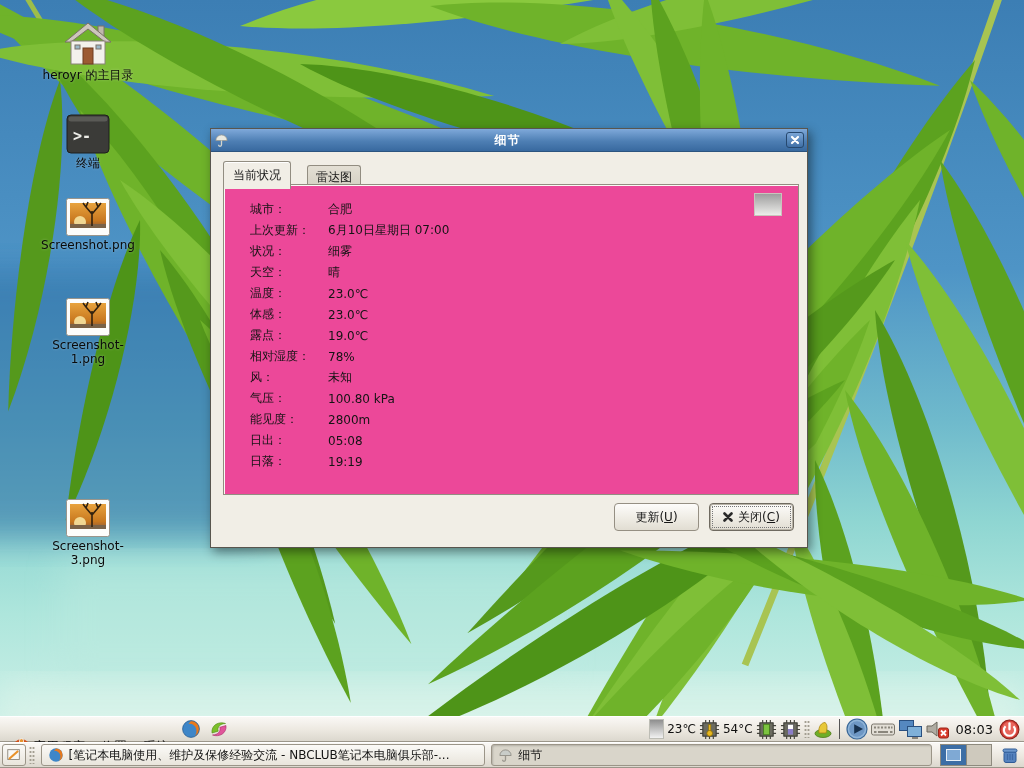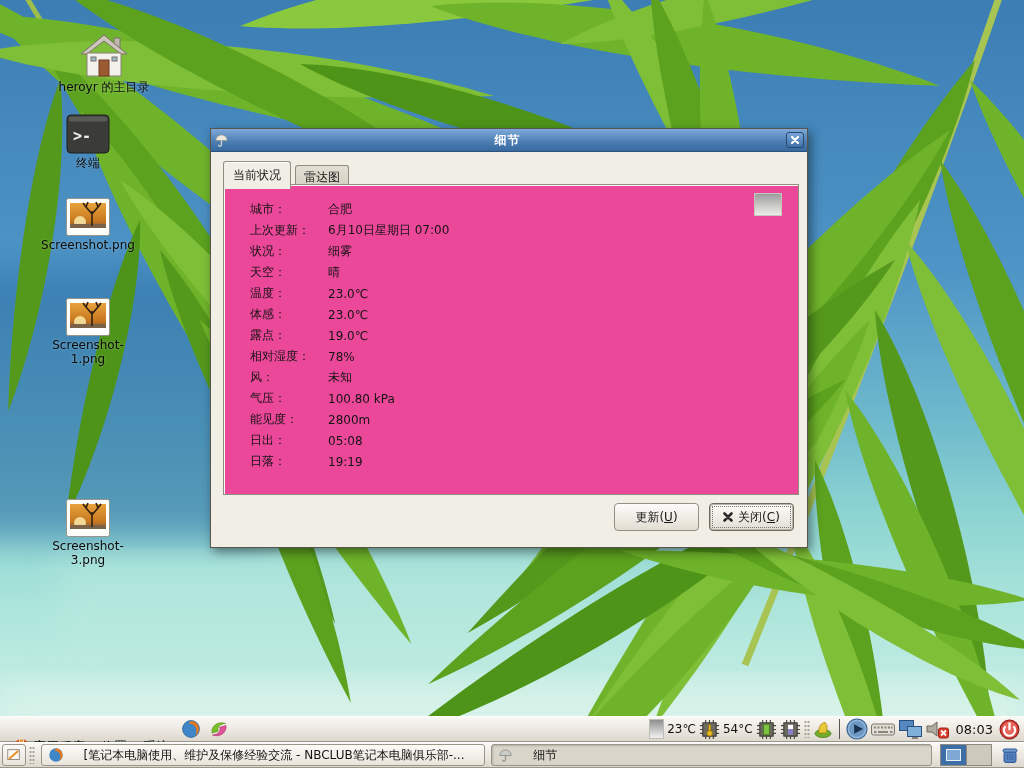--- a/index.html
+++ b/index.html
@@ -11,21 +11,21 @@
   .dicon{position:absolute;width:96px;text-align:center;cursor:default;}
   .dicon .ic{height:48px;display:flex;align-items:flex-end;justify-content:center;}
   .dicon .lbl{margin-top:3px;font-size:12px;color:#0a0a0a;line-height:1.15;text-shadow:0 0 3px rgba(255,255,255,.35);}
 
   
   .dialog{position:absolute;left:210px;top:128px;width:598px;height:420px;background:#F1EEE6;border:1px solid #58554E;box-shadow:3px 4px 10px rgba(0,0,0,.45);box-sizing:border-box;}
   .titlebar{height:22px;background:linear-gradient(#7FA9DA,#4E7FB4 55%,#38699F);display:flex;align-items:center;padding:0 3px;border-bottom:1px solid #2C547F;}
   .tb-title{flex:1;text-align:center;color:#fff;font-weight:bold;font-size:12px;letter-spacing:1px;}
   .tb-close{width:18px;height:16px;border-radius:3px;background:linear-gradient(#7AA5D6,#3F6FA6);border:1px solid #26486E;display:flex;align-items:center;justify-content:center;box-sizing:border-box;}
   .tabs{position:absolute;left:12px;top:32px;display:flex;align-items:flex-end;}
-  .tab{font-size:12px;color:#161616;background:linear-gradient(#E3DFD4,#D4CFC2);border:1px solid #928D81;border-bottom:none;padding:3px 8px 3px 8px;margin-right:4px;border-radius:3px 3px 0 0;}
+  .tab{font-size:12px;color:#161616;background:linear-gradient(#E3DFD4,#D4CFC2);border:1px solid #928D81;border-bottom:none;padding:3px 8px 3px 8px;margin-right:16px;border-radius:3px 3px 0 0;}
   .tab.active{background:#F1EEE6;padding:5px 9px;position:relative;z-index:3;box-shadow:inset 0 1px 0 #fff;}
   .nbframe{position:absolute;left:12px;top:55px;width:574px;height:309px;border:1px solid #928D81;background:#ec4899;box-shadow:inset 1px 1px 0 #FBF9F5;z-index:2;}
   .wicon-ph{position:absolute;right:16px;top:8px;width:26px;height:21px;background:linear-gradient(#9E9E9E,#ECECEA);border:1px solid #C8C5BC;}
   .rows{position:absolute;left:26px;top:14px;}
   .row{display:flex;height:21px;align-items:center;font-size:12px;color:#141414;}
   .row .rl{width:78px;}
   .row .rv{white-space:pre;}
   .dlg-btns{position:absolute;right:13px;bottom:16px;display:flex;gap:10px;}
   .btn{min-width:85px;height:28px;background:linear-gradient(#FDFCFA,#EDEAE2 60%,#E1DDD2);border:1px solid #958F83;border-radius:4px;font-size:12px;color:#161616;display:flex;align-items:center;justify-content:center;gap:5px;box-sizing:border-box;font-family:inherit;}
   .btn .u{text-decoration:underline;}
@@ -39,21 +39,21 @@
   .launcher{padding:1px 4px;display:flex;align-items:center;}
   .tray{margin-left:auto;display:flex;align-items:center;gap:3px;padding-right:4px;}
   .tray-text{font-size:12px;color:#101010;white-space:nowrap;}
   .clock{font-size:13px;font-weight:normal;color:#101010;padding:0 3px;}
   .handle{width:6px;height:18px;background-image:radial-gradient(circle,#A39E91 1px,transparent 1.2px);background-size:3px 4px;}
   .vsep{width:1px;height:20px;background:#555;margin:0 3px;}
   .sensor-sq{width:13px;height:18px;background:linear-gradient(#8F8F8F,#F2F2F2);border:1px solid #BDBDB5;}
 
   
   .showdesk{width:24px;height:22px;margin-left:2px;border:1px solid #9B9588;border-radius:3px;background:linear-gradient(#FBFAF7,#E9E5DC);display:flex;align-items:center;justify-content:center;box-sizing:border-box;}
-  .taskbtn{height:22px;border:1px solid #9B9588;border-radius:3px;background:linear-gradient(#FBFAF7,#E9E5DC);display:flex;align-items:center;gap:20px;padding:0 6px;box-sizing:border-box;overflow:hidden;}
+  .taskbtn{height:22px;border:1px solid #9B9588;border-radius:3px;background:linear-gradient(#FBFAF7,#E9E5DC);display:flex;align-items:center;gap:5px;padding:0 6px;box-sizing:border-box;overflow:hidden;}
   .taskbtn.active{background:#D9D5CA;box-shadow:inset 1px 1px 2px rgba(0,0,0,.18);}
   .taskbtn .tb-txt{font-size:12px;color:#141414;white-space:nowrap;overflow:hidden;}
   .tb1{width:452px;margin-left:6px;}
   .tb2{width:448px;margin-left:6px;}
   .wsw{display:flex;margin-left:8px;border:1px solid #8E8A7E;height:20px;}
   .ws{width:25px;height:20px;box-sizing:border-box;}
   .ws.active{background:#3D6EA5;position:relative;}
   .ws.active .win{position:absolute;left:5px;top:4px;width:13px;height:10px;background:#7FA9D4;border:1px solid #E8F0F8;}
   .ws.inactive{background:#CEC9BD;border-left:1px solid #8E8A7E;}
   .trash{margin-left:8px;margin-right:4px;display:flex;align-items:center;}
@@ -126,21 +126,21 @@
     <use href="#leafP" transform="translate(875,310) rotate(75) scale(1.6)" fill="#55991C"></use>
     <use href="#leafP" transform="translate(845,390) rotate(68) scale(1.6)" fill="#6FB32A"></use>
     <use href="#leafP" transform="translate(815,460) rotate(80) scale(1.5)" fill="#5CA21F"></use>
     <use href="#leafP" transform="translate(790,520) rotate(72) scale(1.4)" fill="#7FBF37"></use>
 
     <use href="#leafP" transform="translate(1030,600) rotate(188) scale(1.6)" fill="#6FB32A"></use>
     <use href="#leafP" transform="translate(1040,650) rotate(200) scale(1.4)" fill="#5CA21F"></use>
     <use href="#leafP" transform="translate(1020,700) rotate(212) scale(1.3)" fill="#7FBF37"></use>
   </svg>
 
-  <div class="dicon" style="left:40px;top:30px;margin-left:16px;">
+  <div class="dicon" style="left:40px;top:18px;">
     <div class="ic">
       <svg width="46" height="44" viewBox="0 0 46 44">
         <rect x="33" y="4" width="6" height="10" fill="#C0B8AC" stroke="#7A7168"></rect>
         <polygon points="23,1 46,20 40,20 23,7 6,20 0,20" fill="#CDC6BC" stroke="#7A7168"></polygon>
         <rect x="6" y="19" width="34" height="23" fill="#F3F1EC" stroke="#8A8178"></rect>
         <rect x="18" y="26" width="10" height="16" fill="#9C5A33" stroke="#6E3D20"></rect>
         <rect x="10" y="23" width="5" height="4" fill="#9AB8C8" stroke="#7A7168"></rect>
         <rect x="31" y="23" width="5" height="4" fill="#9AB8C8" stroke="#7A7168"></rect>
       </svg>
     </div>

